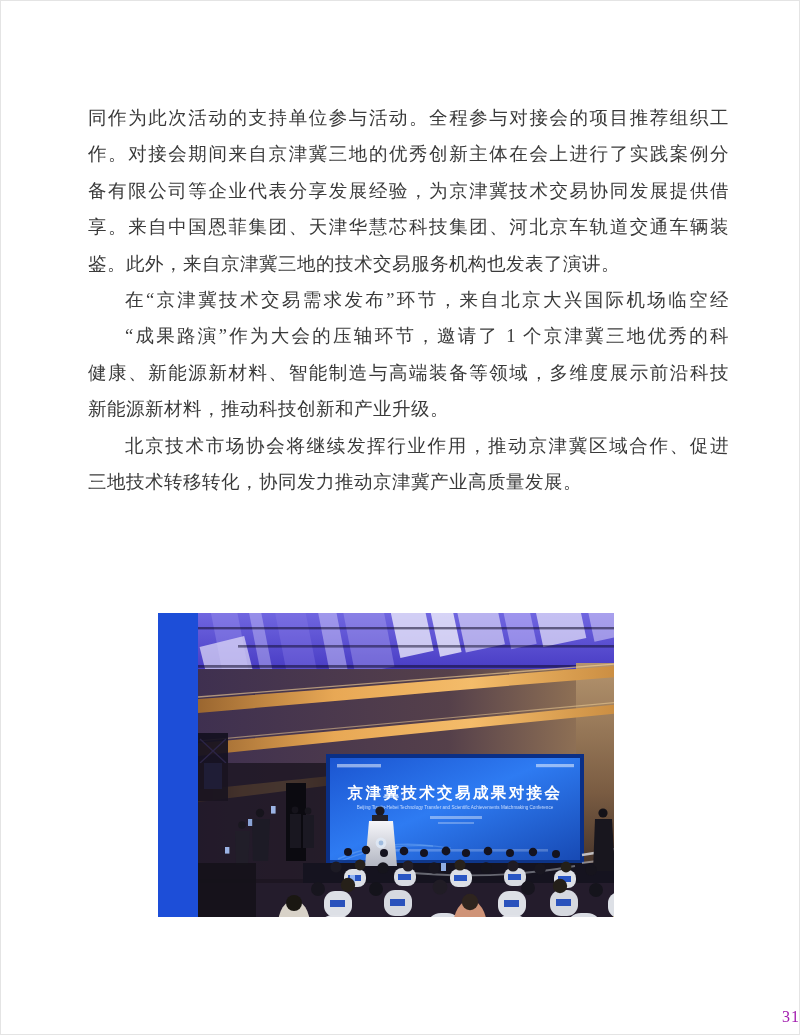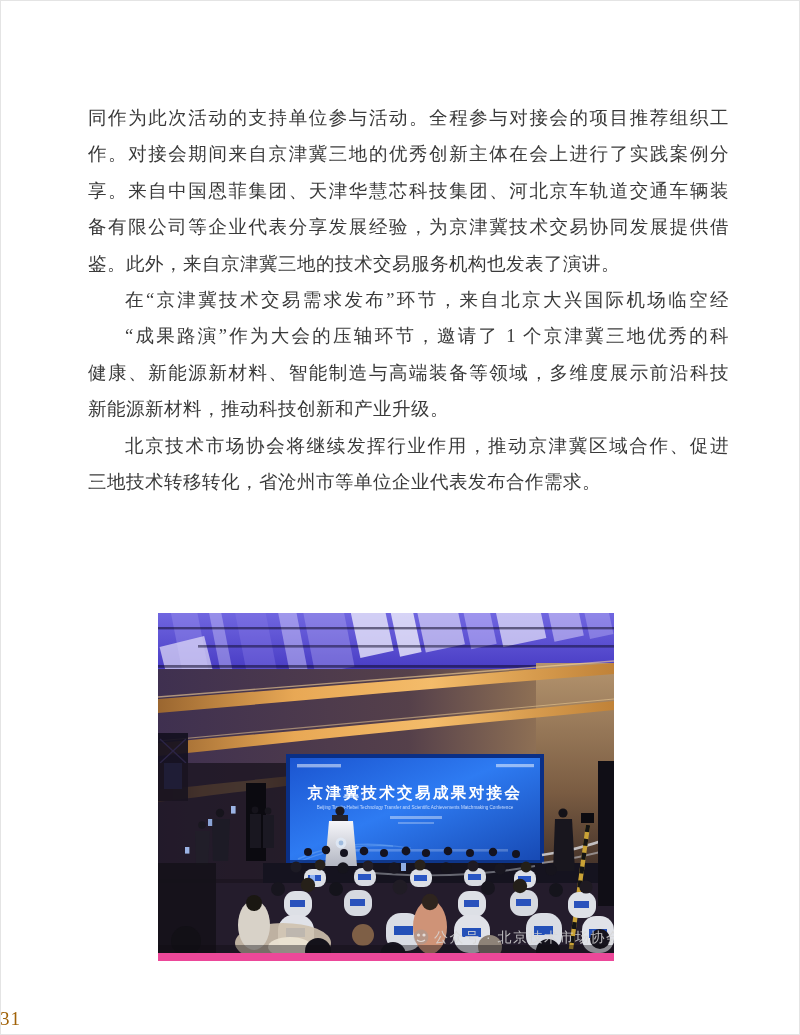--- a/index.html
+++ b/index.html
@@ -29,52 +29,53 @@
     white-space: nowrap;
     letter-spacing: 0.5px;
   }
   .line.indent { text-indent: 2em; }
   .line.last { text-align-last: left; }
   .photo {
     position: absolute;
     left: 158px;
     top: 613px;
     width: 456px;
-    height: 348px;
+    height: 304px;
     overflow: hidden;
-    background: #ec4899;
+    background: #1d4ed8;
+    padding-left: 40px;
   }
   .photo svg { display: block; }
   .page-number {
     position: absolute;
     left: 0; right: 0;
     top: 1008px;
-    text-align: left;
-    font-size: 19px;
-    color: #a16207;
+    text-align: right;
+    font-size: 16px;
+    color: #a21caf;
     letter-spacing: 1px;
   }
 </style>
 </head>
 <body>
 
 <div class="page">
 
   <div class="text-block">
     <div class="line">同作为此次活动的支持单位参与活动。全程参与对接会的项目推荐组织工</div>
     <div class="line">作。对接会期间来自京津冀三地的优秀创新主体在会上进行了实践案例分</div>
+    <div class="line">备有限公司等企业代表分享发展经验，为京津冀技术交易协同发展提供借</div>
     <div class="line">享。来自中国恩菲集团、天津华慧芯科技集团、河北京车轨道交通车辆装</div>
-    <div class="line">备有限公司等企业代表分享发展经验，为京津冀技术交易协同发展提供借</div>
     <div class="line last">鉴。此外，来自京津冀三地的技术交易服务机构也发表了演讲。</div>
     <div class="line indent">在“京津冀技术交易需求发布”环节，来自北京大兴国际机场临空经</div>
     <div class="line indent">“成果路演”作为大会的压轴环节，邀请了 1 个京津冀三地优秀的科</div>
     <div class="line">健康、新能源新材料、智能制造与高端装备等领域，多维度展示前沿科技</div>
     <div class="line last">新能源新材料，推动科技创新和产业升级。</div>
     <div class="line indent">北京技术市场协会将继续发挥行业作用，推动京津冀区域合作、促进</div>
-    <div class="line last">三地技术转移转化，省沧州市等单位企业代表发布合作需求。</div>
+    <div class="line last">三地技术转移转化，协同发力推动京津冀产业高质量发展。</div>
   </div>
 
   <div class="photo">
     <svg width="456" height="340" viewBox="0 0 456 340" xmlns="http://www.w3.org/2000/svg">
       <defs>
         <linearGradient id="ceil" x1="0" y1="0" x2="0" y2="1">
           <stop offset="0" stop-color="#7066e0"></stop>
           <stop offset="0.55" stop-color="#4b3fc6"></stop>
           <stop offset="1" stop-color="#33289c"></stop>
         </linearGradient>

